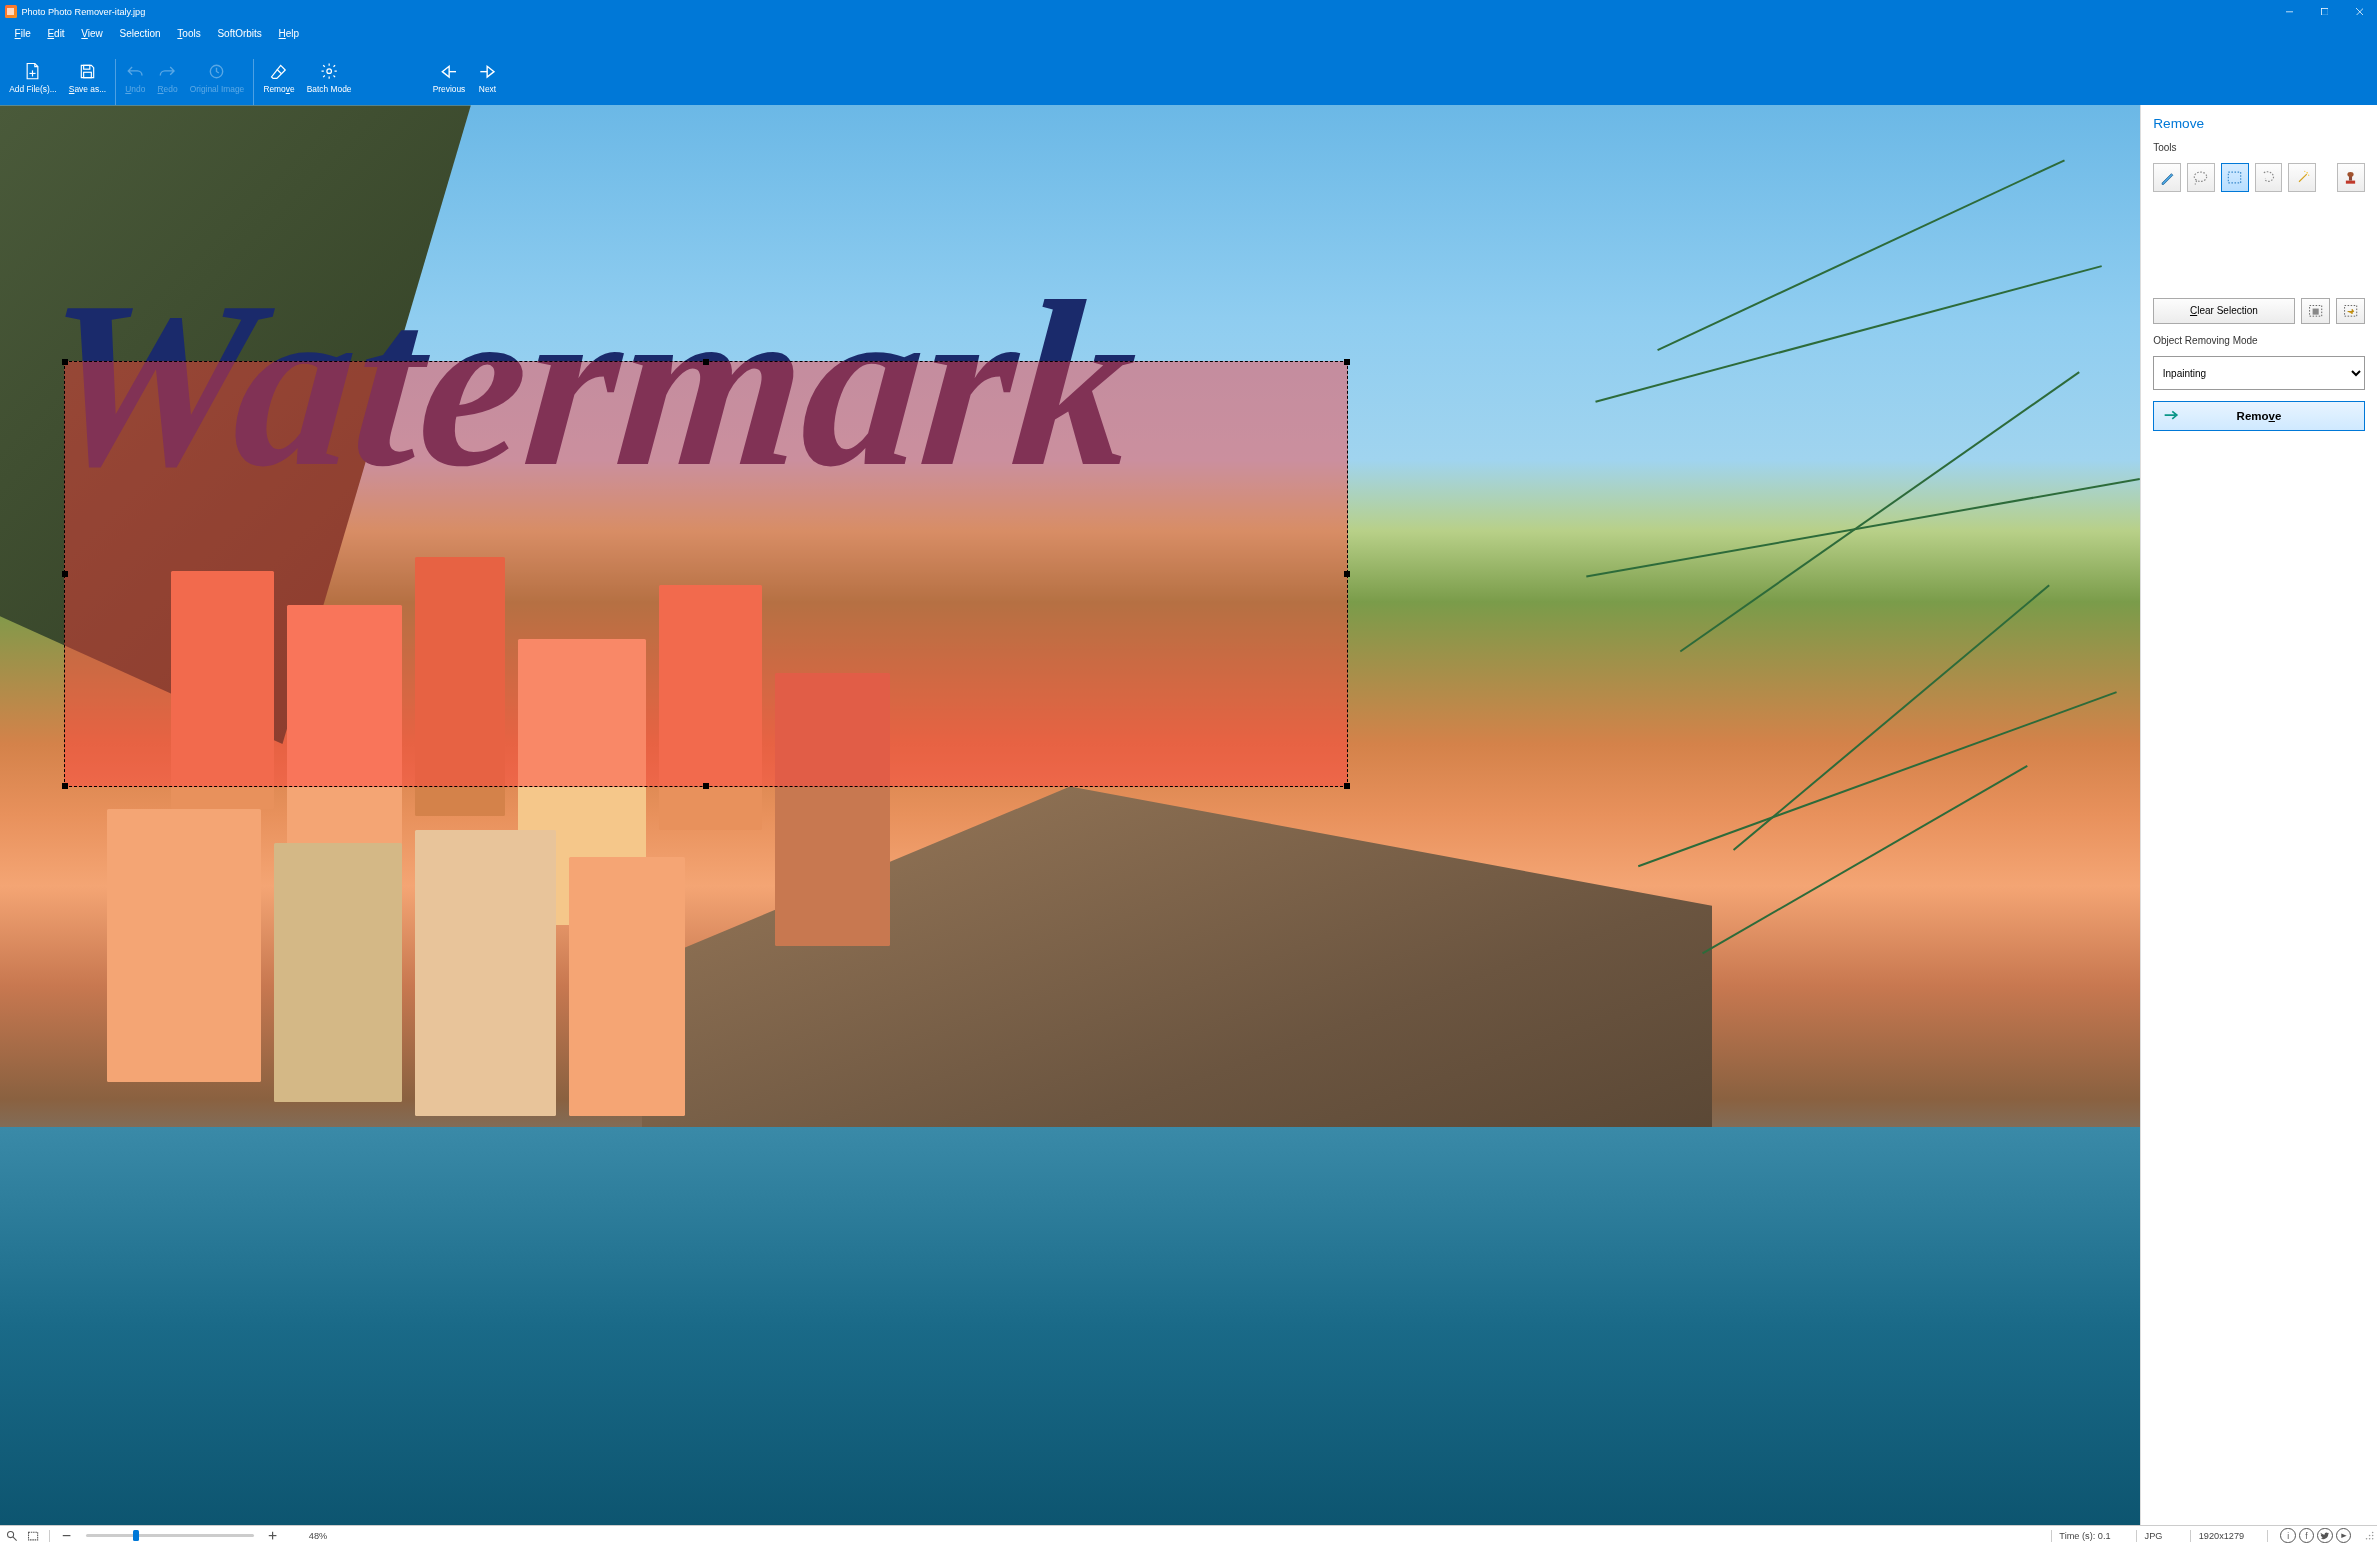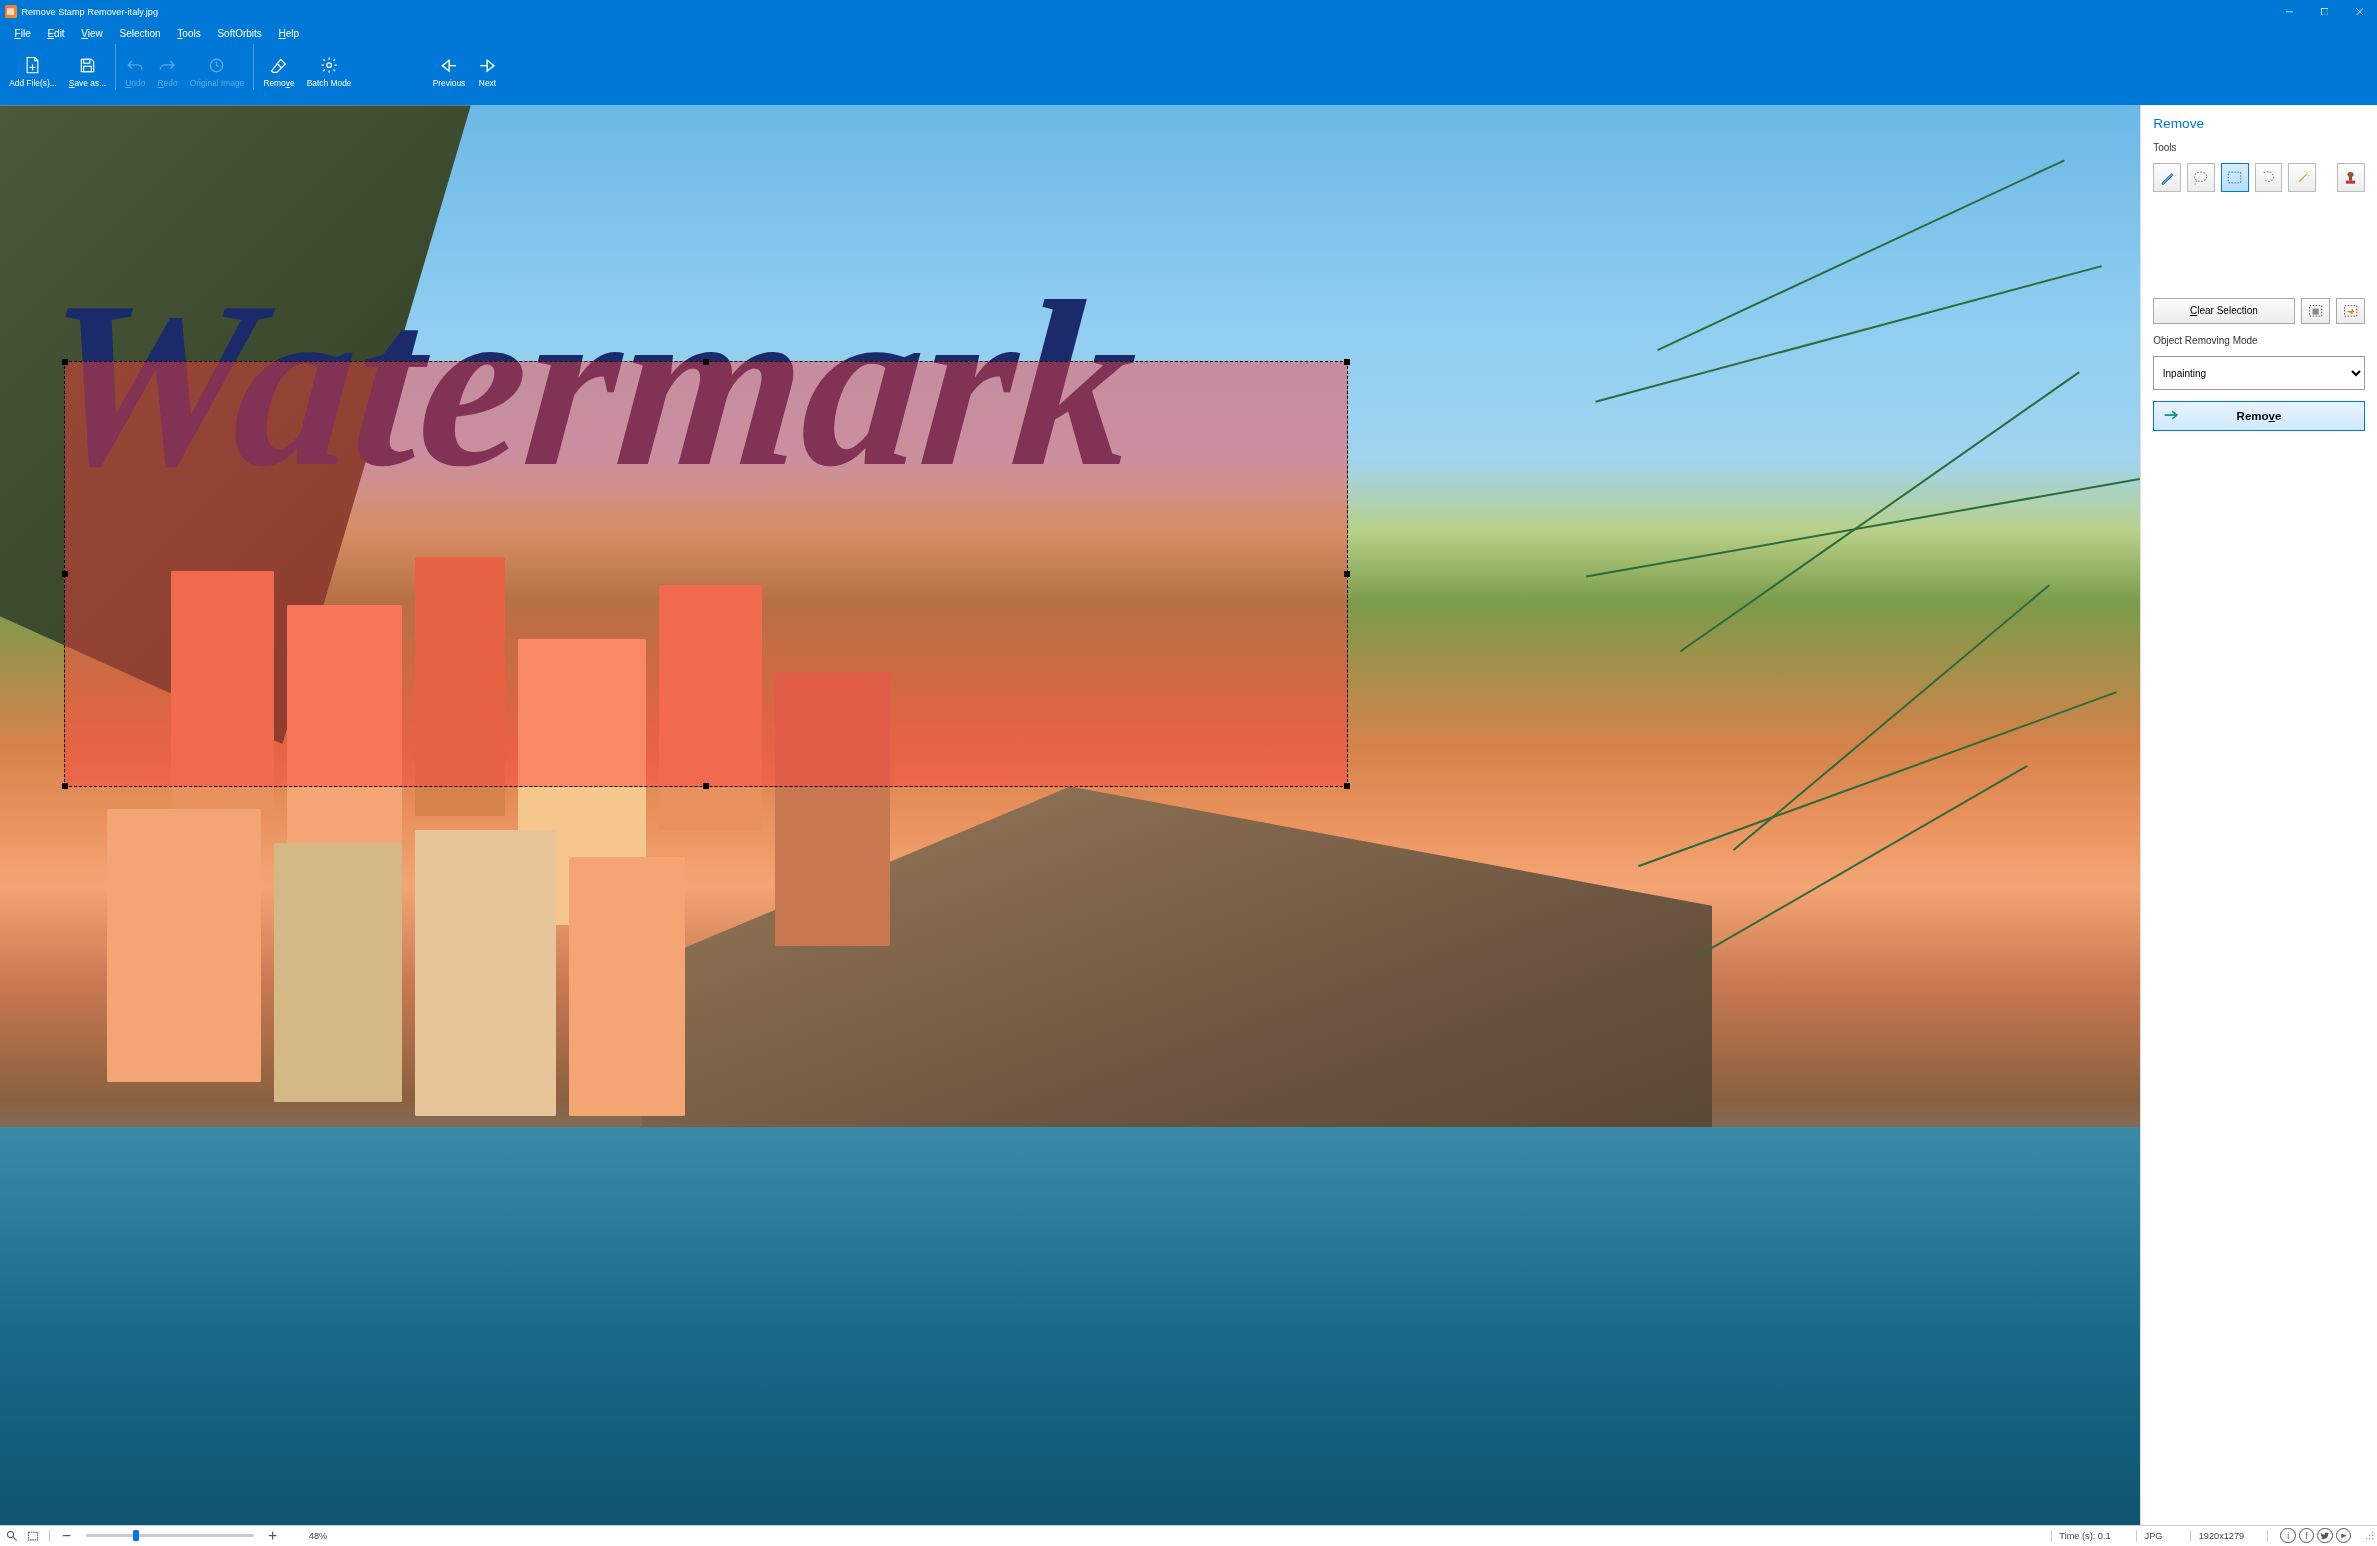--- a/index.html
+++ b/index.html
@@ -13,21 +13,21 @@
 .titlebar .title-text { flex: 0 0 auto; }
 .titlebar .spacer { flex: 1; }
 .titlebar .win-controls { display: flex; }
 .titlebar .win-btn { width: 35px; height: 23px; display:flex; align-items:center; justify-content:center; cursor:pointer; }
 
 
 .menubar { height: 21.4px; background: #0078d7; display: flex; align-items: center; padding: 0 7px; gap: 1.5px; }
 .menubar .menu-item { color: #fff; font-size: 10px; padding: 3.1px 7.6px; cursor: pointer; }
 
 
-.toolbar { height: 61px; background: #0078d7; display: flex; align-items: flex-start; padding: 0 3.1px; }
+.toolbar { height: 61px; background: #0078d7; display: flex; align-items: flex-end; padding: 0 3.1px; }
 .toolbar .tbtn { display: flex; flex-direction: column; align-items: center; justify-content: center; color: #fff; font-size: 8.4px; padding: 3.1px 6.1px; cursor: pointer; min-width: 32px; text-align:center; line-height:1.2; height: 55px; }
 .toolbar .tbtn.disabled { opacity: 0.35; cursor: default; }
 .toolbar .tbtn .ticon { width: 20px; height: 20px; margin-bottom: 3.1px; display:flex; align-items:center; justify-content:center; }
 .toolbar .sep { width: 0.8px; height: 46px; background: rgba(255,255,255,0.3); margin: 0 3.1px; }
 .toolbar .gap { width: 69px; }
 
 
 .main { flex: 1; display: flex; min-height: 0; }
 .canvas-wrap { flex: 1; position: relative; background: #f0f0f0; overflow: hidden; display:flex; flex-direction:column;}
 .canvas-img { flex:1; background: linear-gradient(180deg, #6bb8e6 0%, #8fcdf0 15%, #a0d4ef 25%, #b8d088 30%, #7a9c4a 35%, #d4824a 45%, #e8915c 50%, #f4a574 55%, #c87850 62%, #8a6140 70%, #6b8e9c 78%, #2d6b8e 85%, #1a5a7a 100%); position:relative; overflow:hidden;}
@@ -77,21 +77,21 @@
 <body>
 
 <div class="window">
 
   <div class="titlebar">
     <div class="app-icon">
       <svg width="7.6" height="7.6" viewBox="0 0 10 10">
           <rect width="10" height="10" fill="#fff" opacity="0.7"></rect>
         </svg>
     </div>
-    <span class="title-text">Remove Stamp Remover</span>
+    <span class="title-text">Photo Photo Remover</span>
     <span class="title-text"> - </span>
     <span class="title-text">italy.jpg</span>
     <div class="spacer"></div>
     <div class="win-controls">
       <div class="win-btn">
           <svg width="7.6" height="7.6" viewBox="0 0 10 10">
             <line x1="0" y1="5" x2="10" y2="5" stroke="#fff" stroke-width="1"></line>
           </svg>
         </div>
       <div class="win-btn">

